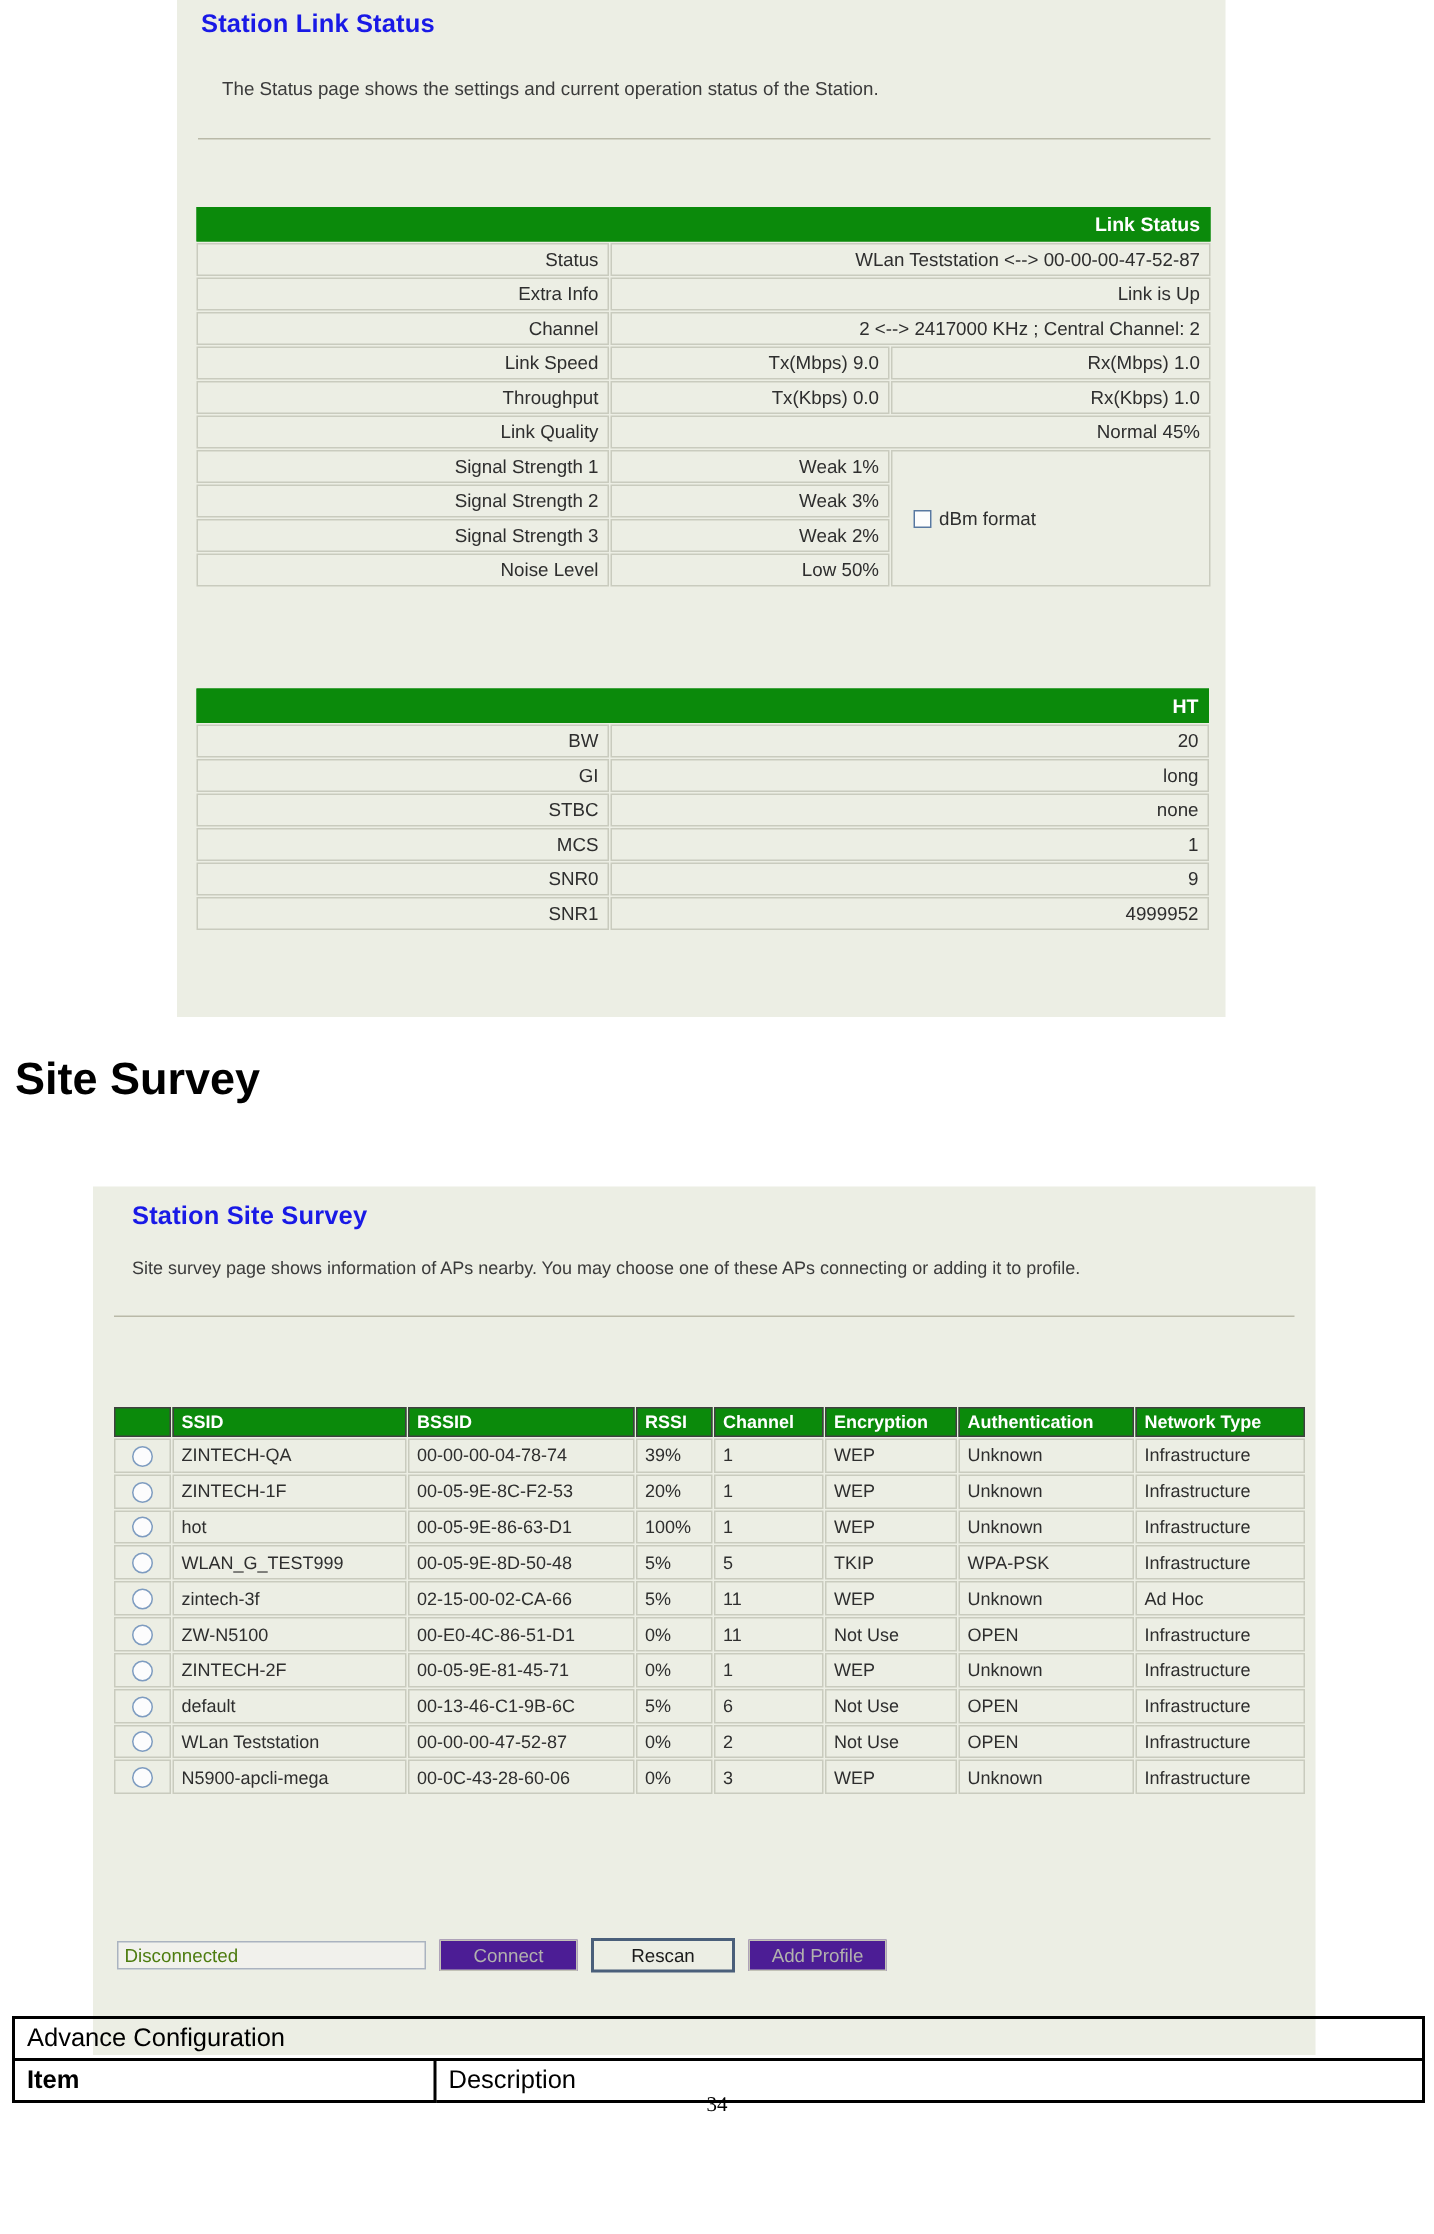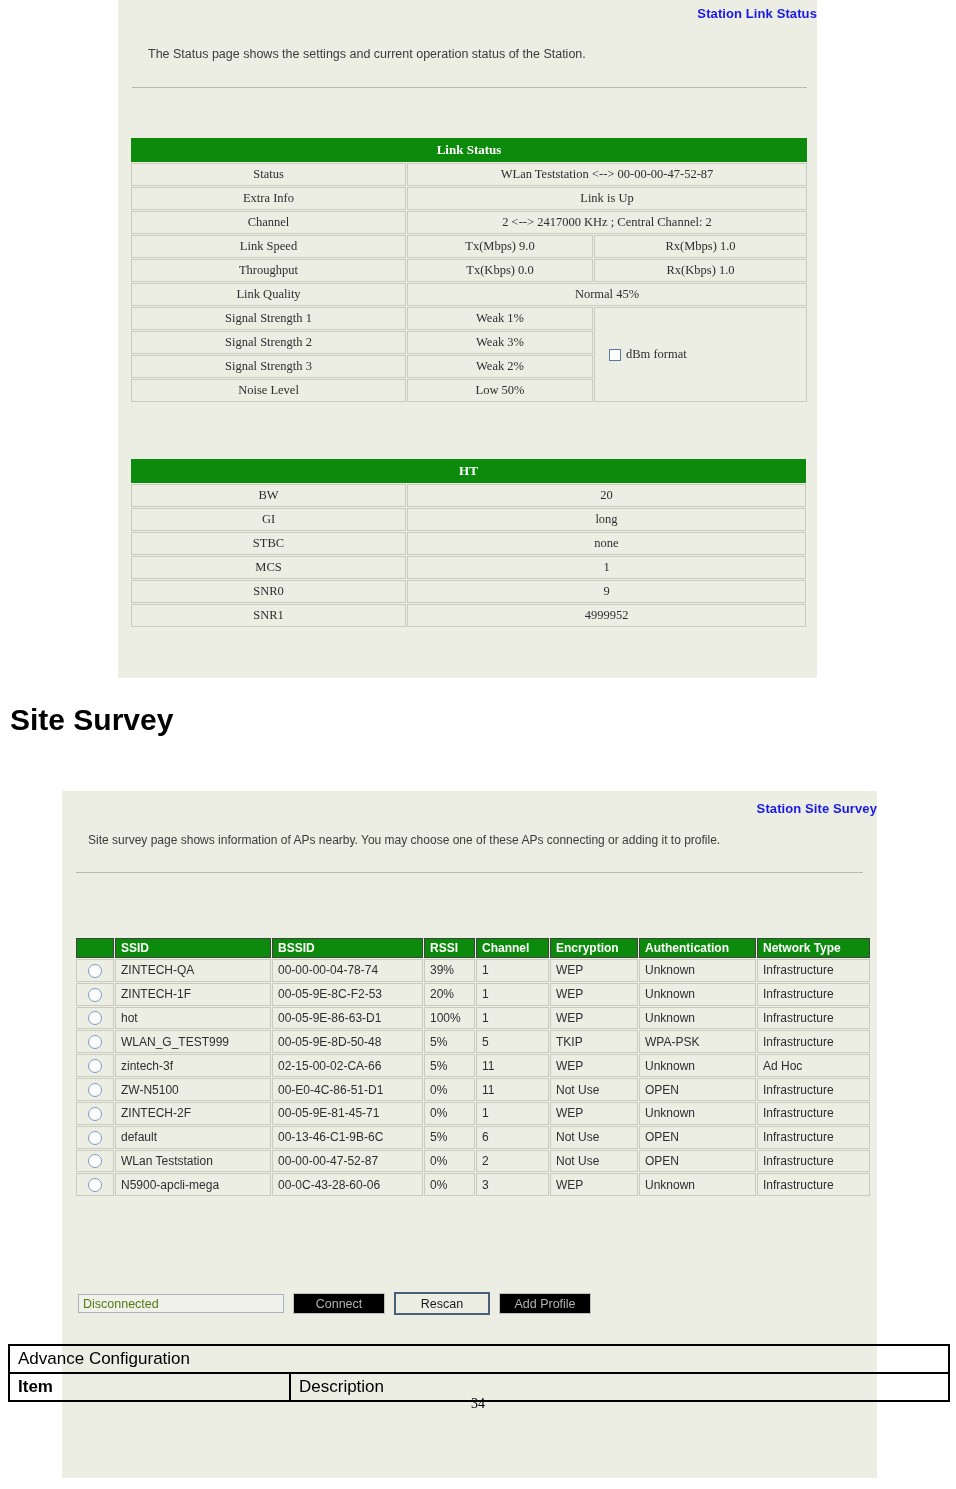--- a/index.html
+++ b/index.html
@@ -18,50 +18,49 @@
 
   
   .panel {
     position: absolute;
     background: #eceee4;
     box-sizing: border-box;
   }
   .panel-title {
     color: #1919e6;
     font-weight: bold;
-    font-size: 13px;
+    font-size: 17px;
     letter-spacing: 0.1px;
-    text-align: right;
   }
   .panel-desc {
     color: #3b3b3b;
     font-size: 12.5px;
   }
   .hr {
     border: 0;
     border-top: 1px solid #b9b9a8;
     margin: 0;
   }
 
   
   table.stat {
     border-collapse: separate;
     border-spacing: 1px;
     width: 100%;
     table-layout: fixed;
   }
   table.stat td, table.stat th {
     font-size: 12.5px;
-    font-family: Liberation Serif, serif;
+    font-family: Liberation Sans, sans-serif;
     color: #2e2e2e;
     padding: 3px 6px;
     background: #eceee4;
     border: 1px solid #c9cbbe;
     vertical-align: middle;
-    text-align: center;
+    text-align: right;
     font-weight: normal;
     white-space: nowrap;
     overflow: hidden;
   }
   table.stat th.section {
     background: #0b8a0b;
     color: #ffffff;
     font-weight: bold;
     font-size: 13px;
     border: 1px solid #0b8a0b;
@@ -150,21 +149,21 @@
     color: #4d7c0f;
     font-size: 12.5px;
     font-family: "Liberation Sans", sans-serif;
     padding: 1px 4px;
     line-height: 17px;
   }
   .btn {
     height: 21px;
     box-sizing: border-box;
     border: 1px solid #c2c2b6;
-    background: #000000;
+    background: #4c1d95;
     color: #b2b2ae;
     font-size: 12.5px;
     font-family: "Liberation Sans", sans-serif;
     display: flex;
     align-items: center;
     justify-content: center;
     padding: 0 10px;
     min-width: 92px;
   }
   .btn.primary {
@@ -311,21 +310,21 @@
           <td>SNR1</td>
           <td>4999952</td>
         </tr>
       </tbody>
     </table>
   </div>
 </div>
 
 <div class="doc-h1" style="left:10px; top:703px;">Site Survey</div>
 
-<div class="panel" style="left:62px; top:791px; width:815px; height:687px;">
+<div class="panel" style="left:62px; top:791px; width:815px; height:579px;">
 
   <div style="padding:10px 0 0 26px;">
     <div class="panel-title">Station Site Survey</div>
   </div>
 
   <div class="panel-desc" style="padding:17px 0 0 26px; font-size:12px;">Site survey page shows information of APs nearby. You may choose one of these APs connecting or adding it to profile.</div>
 
   <hr class="hr" style="margin:25px 14px 0 14px;">
 
   <div style="position:absolute; left:13px; top:146px; width:791px;">

